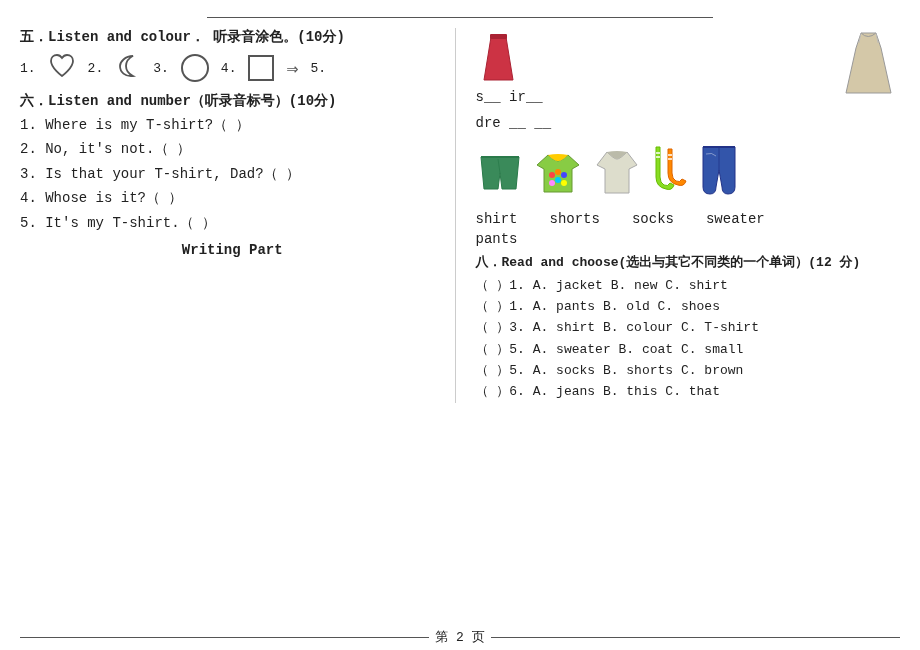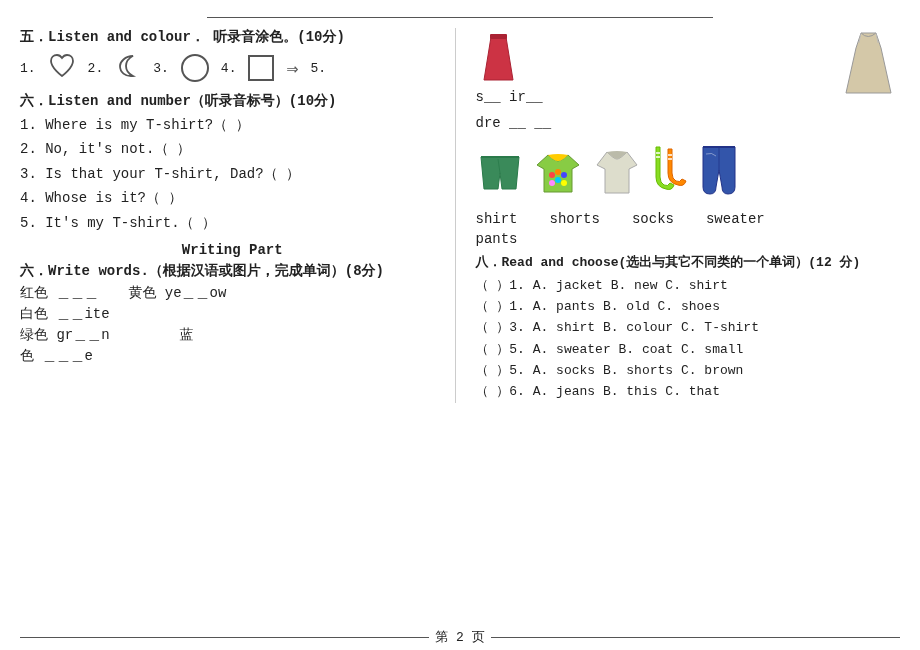--- a/index.html
+++ b/index.html
@@ -203,39 +203,20 @@
       <div class="section-title">六．Listen and number（听录音标号）(10分)</div>
       <div class="line">1. Where is my T-shirt?（   ）</div>
       <div class="line">2. No, it's not.（   ）</div>
       <div class="line">3. Is that your T-shirt, Dad?（   ）</div>
       <div class="line">4. Whose is it?（   ）</div>
       <div class="line">5. It's my T-shirt.（   ）</div>
     </div>
 
     <div class="center-text">Writing Part</div>
 
-    <div class="section-body">
-      <div class="section-title">六．Write words.（根据汉语或图片，完成单词）(8分)</div>
-      <div class="write-grid">
-        <div class="write-row">
-          <span class="write-item">红色 ＿＿＿</span>
-          <span class="write-item">黄色 ye＿＿ow</span>
-        </div>
-        <div class="write-row">
-          <span class="write-item">白色 ＿＿ite</span>
-        </div>
-        <div class="write-row">
-          <span class="write-item">绿色 gr＿＿n</span>
-          <span class="write-item" style="margin-left:40px;">蓝</span>
-        </div>
-        <div class="write-row">
-          <span class="write-item">色 ＿＿＿e</span>
-        </div>
-      </div>
-    </div>
   </div>
 
   <div class="right-col">
 
     <div class="dress-img">
       <svg width="55" height="70" viewBox="0 0 55 70">
 
         <path d="M20 5 L15 20 L5 65 L50 65 L40 20 L35 5 Z" fill="#d4c8a8" stroke="#999" stroke-width="1"></path>
         <path d="M20 5 Q27 12 35 5" fill="none" stroke="#999" stroke-width="1"></path>
 

